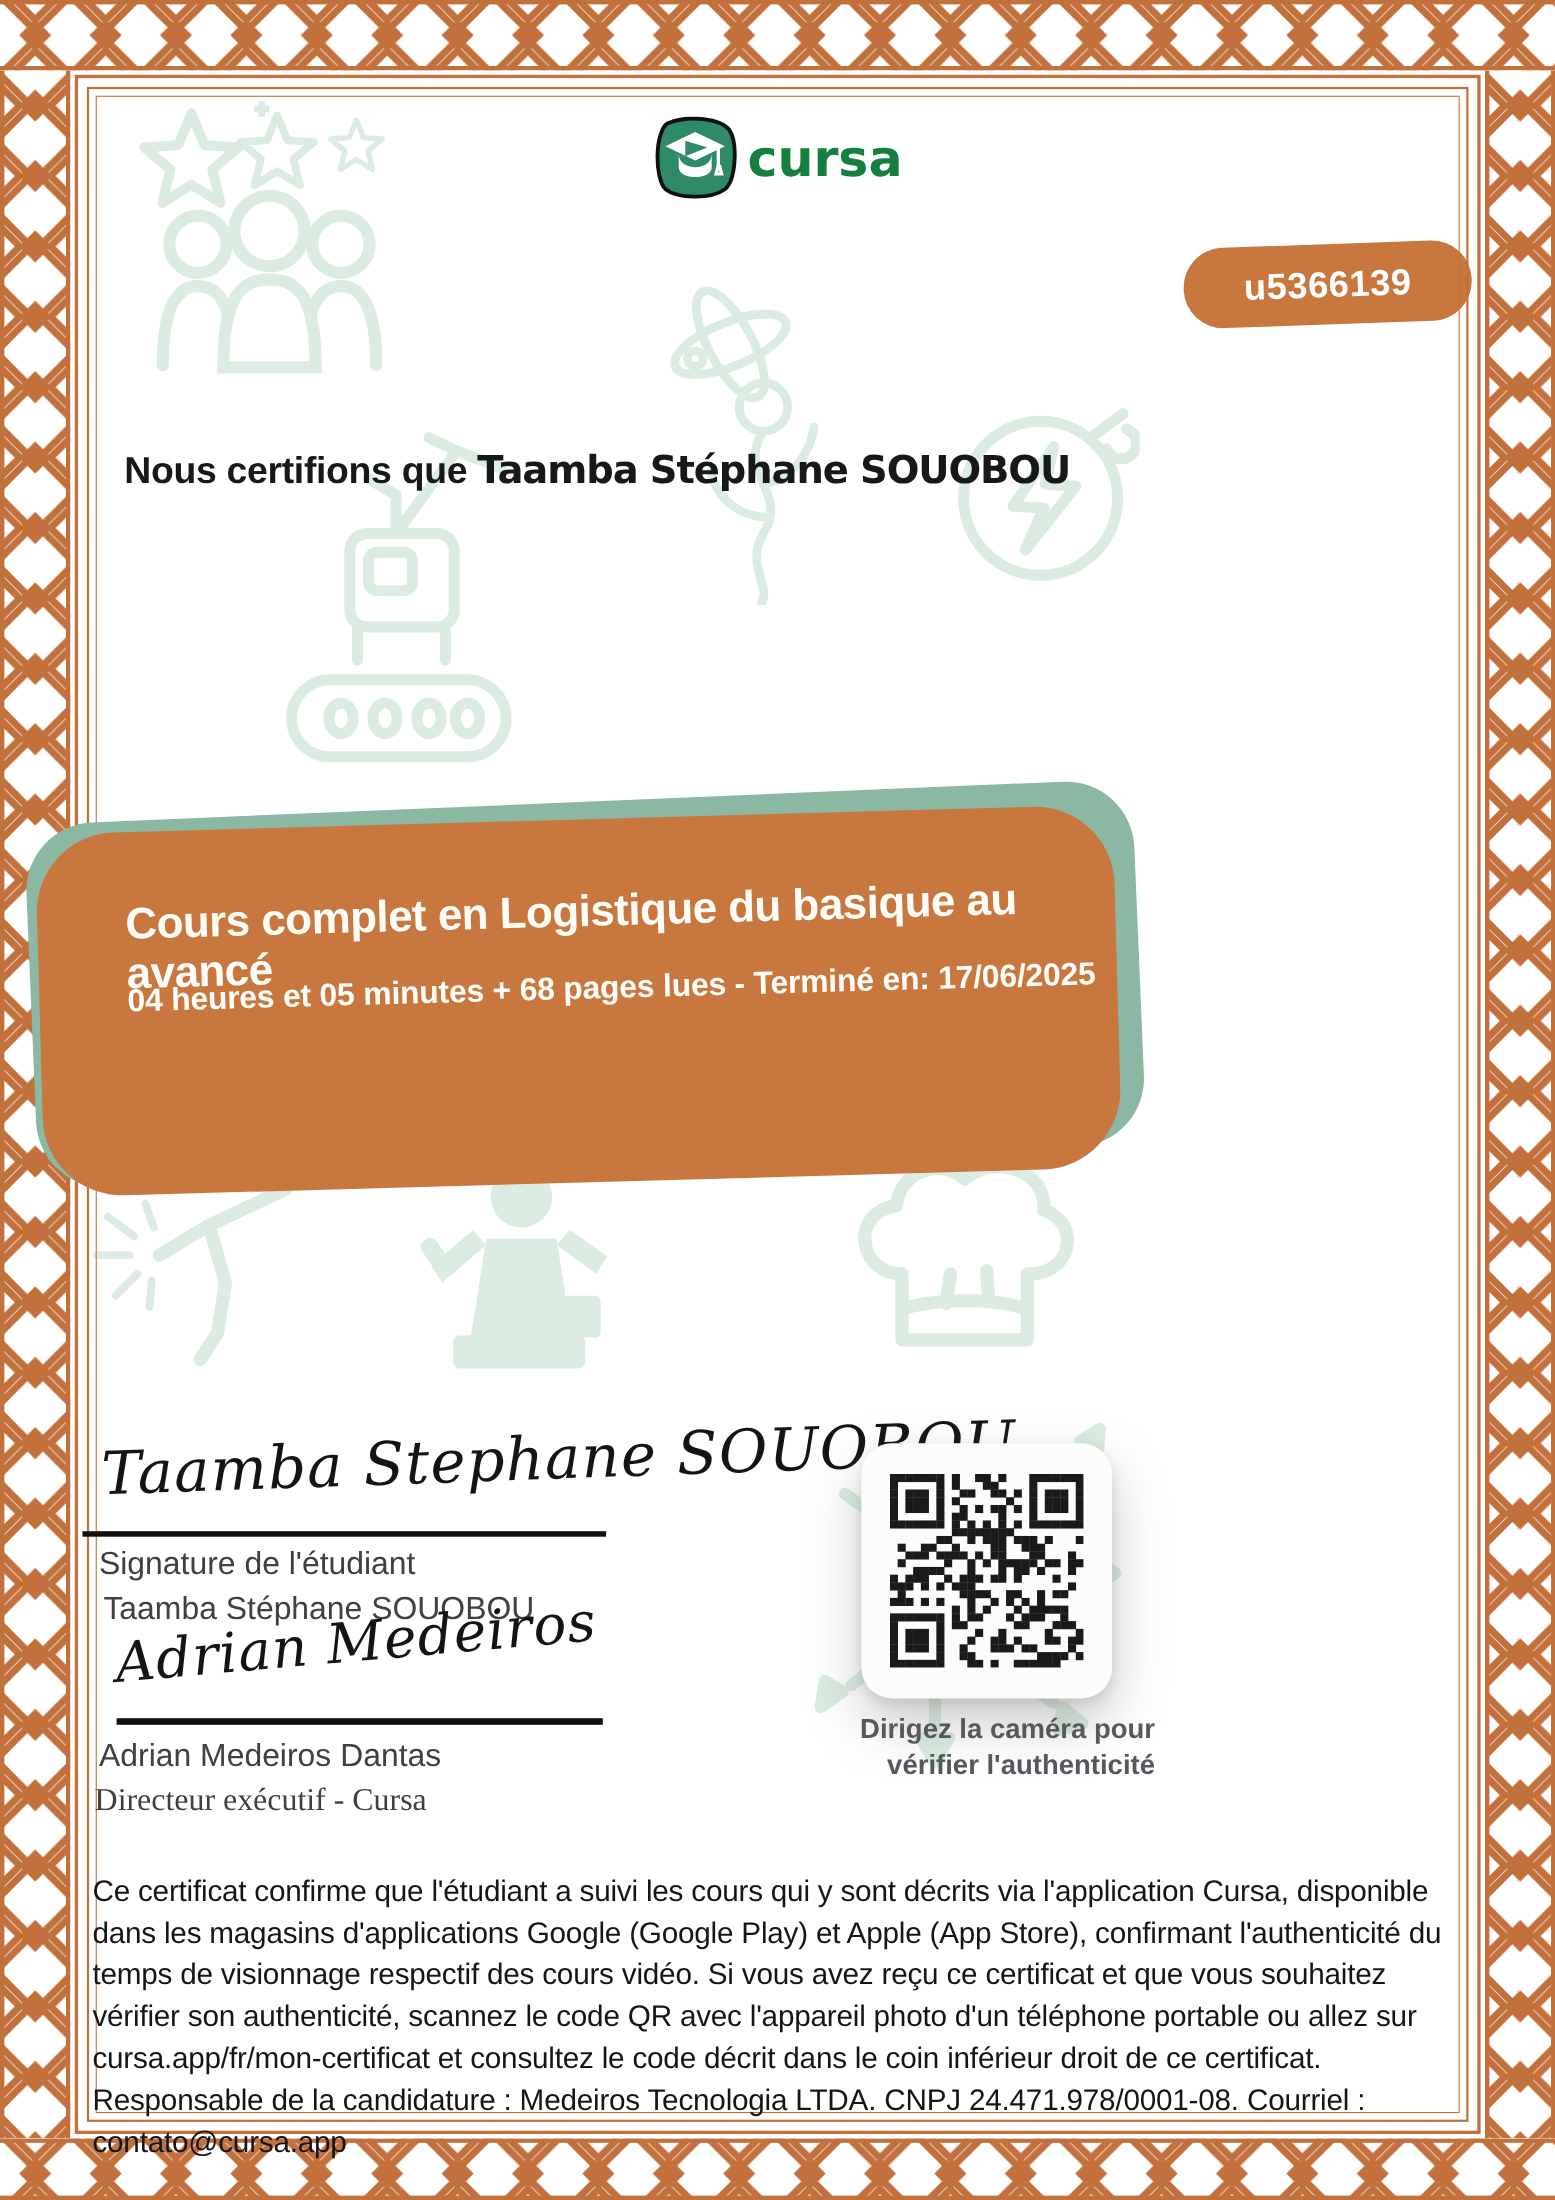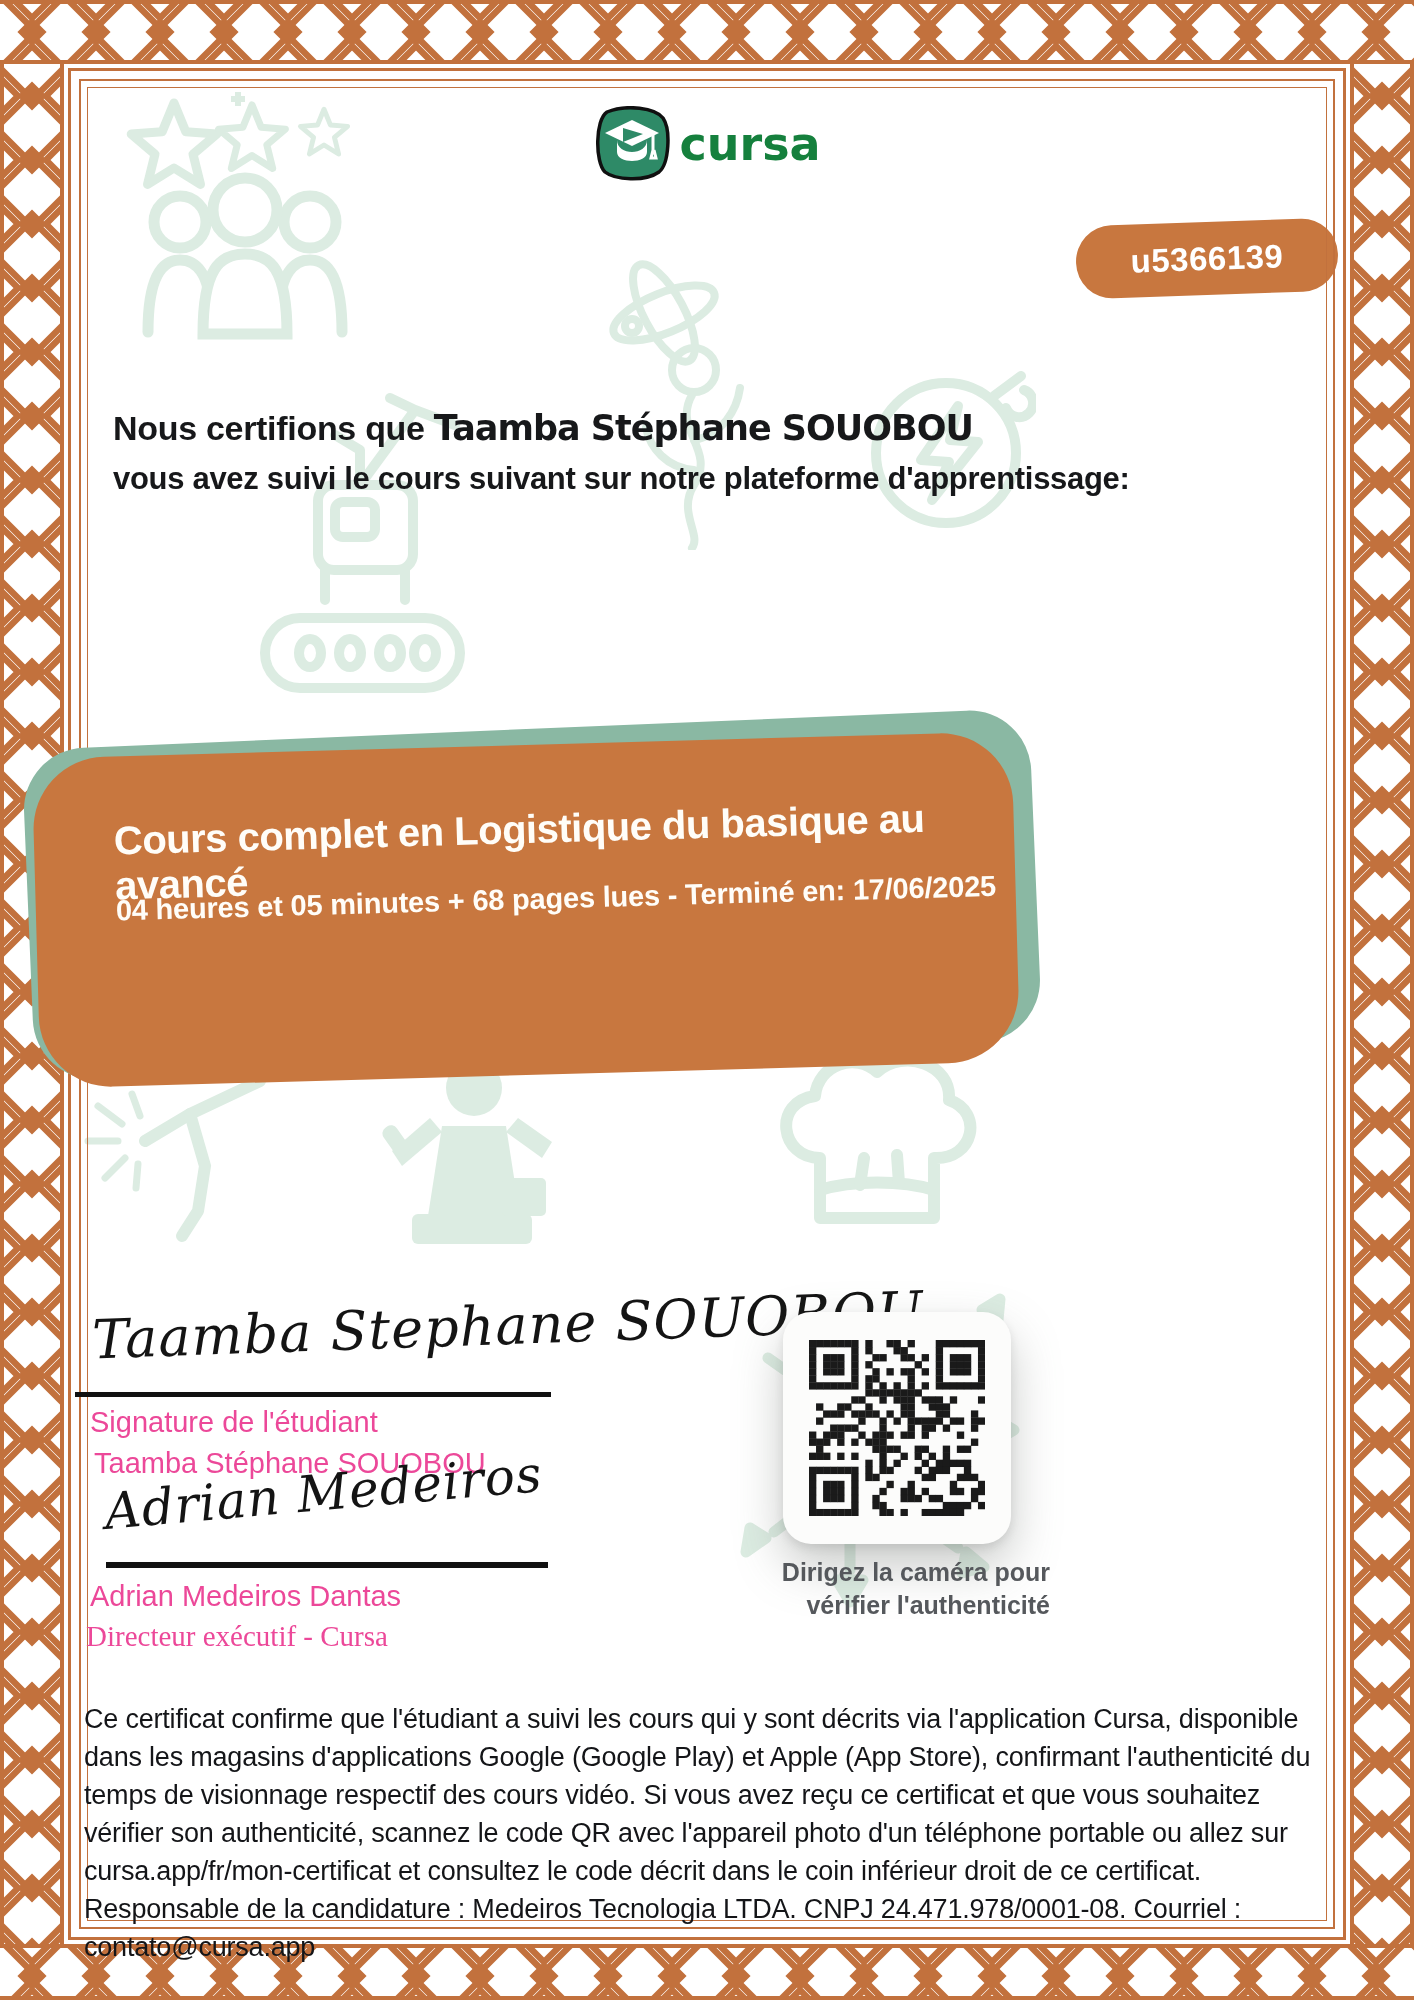--- a/index.html
+++ b/index.html
@@ -41,21 +41,21 @@
     font-size:40px;font-weight:700;letter-spacing:-.5px;}
   .blob-orange .course-details{position:absolute;left:80px;top:138px;margin:0;color:#fffdf8;
     font-size:29px;font-weight:700;letter-spacing:-.2px;}
   
   .script{position:absolute;font-family:"DejaVu Serif",serif;font-style:italic;color:#141414;z-index:8;white-space:nowrap;}
   .script1{left:92px;top:1294px;font-size:54px;transform:rotate(-2deg);letter-spacing:1px;}
   .script2{left:104px;top:1464px;font-size:50px;transform:rotate(-5deg);letter-spacing:1px;}
   .sig-line{position:absolute;background:#111111;z-index:8;}
   .sig-line1{left:75px;top:1392px;width:476px;height:5px;}
   .sig-line2{left:106px;top:1562px;width:442px;height:6px;}
-  .sig-cap{position:absolute;font-size:29px;color:#ec4899;z-index:8;}
+  .sig-cap{position:absolute;font-size:29px;color:#404040;z-index:8;}
   .cap1a{left:90px;top:1406px;}
   .cap1b{left:94px;top:1447px;}
   .cap2a{left:90px;top:1580px;}
   .cap2b{left:86px;top:1620px;font-family:Liberation Serif, serif;}
   
   .qr-card{position:absolute;left:783px;top:1312px;width:228px;height:232px;background:#fcfcfb;
     border-radius:28px;z-index:9;display:flex;align-items:center;justify-content:center;
     box-shadow:0 22px 48px rgba(110,115,110,.38),0 4px 10px rgba(0,0,0,.10);}
   .qr-caption{position:absolute;left:745px;top:1556px;width:305px;text-align:right;z-index:9;
     color:#55585c;font-size:25px;font-weight:700;line-height:33px;}
@@ -263,21 +263,20 @@
 
   <div class="badge">
     <span>u5366139</span>
   </div>
 
   <div class="intro">
     <div class="l1">
       <span>Nous certifions que</span>
       <span class="name">Taamba Stéphane SOUOBOU</span>
     </div>
-    <div class="l2">vous avez suivi le cours suivant sur notre plateforme d'apprentissage:</div>
   </div>
 
   <div class="blob-wrap">
     <div class="blob-teal"></div>
     <div class="blob-orange">
       <h2 class="course-title">Cours complet en Logistique du basique au avancé</h2>
       <p class="course-details">04 heures et 05 minutes + 68 pages lues - Terminé en: 17/06/2025</p>
     </div>
   </div>
 

